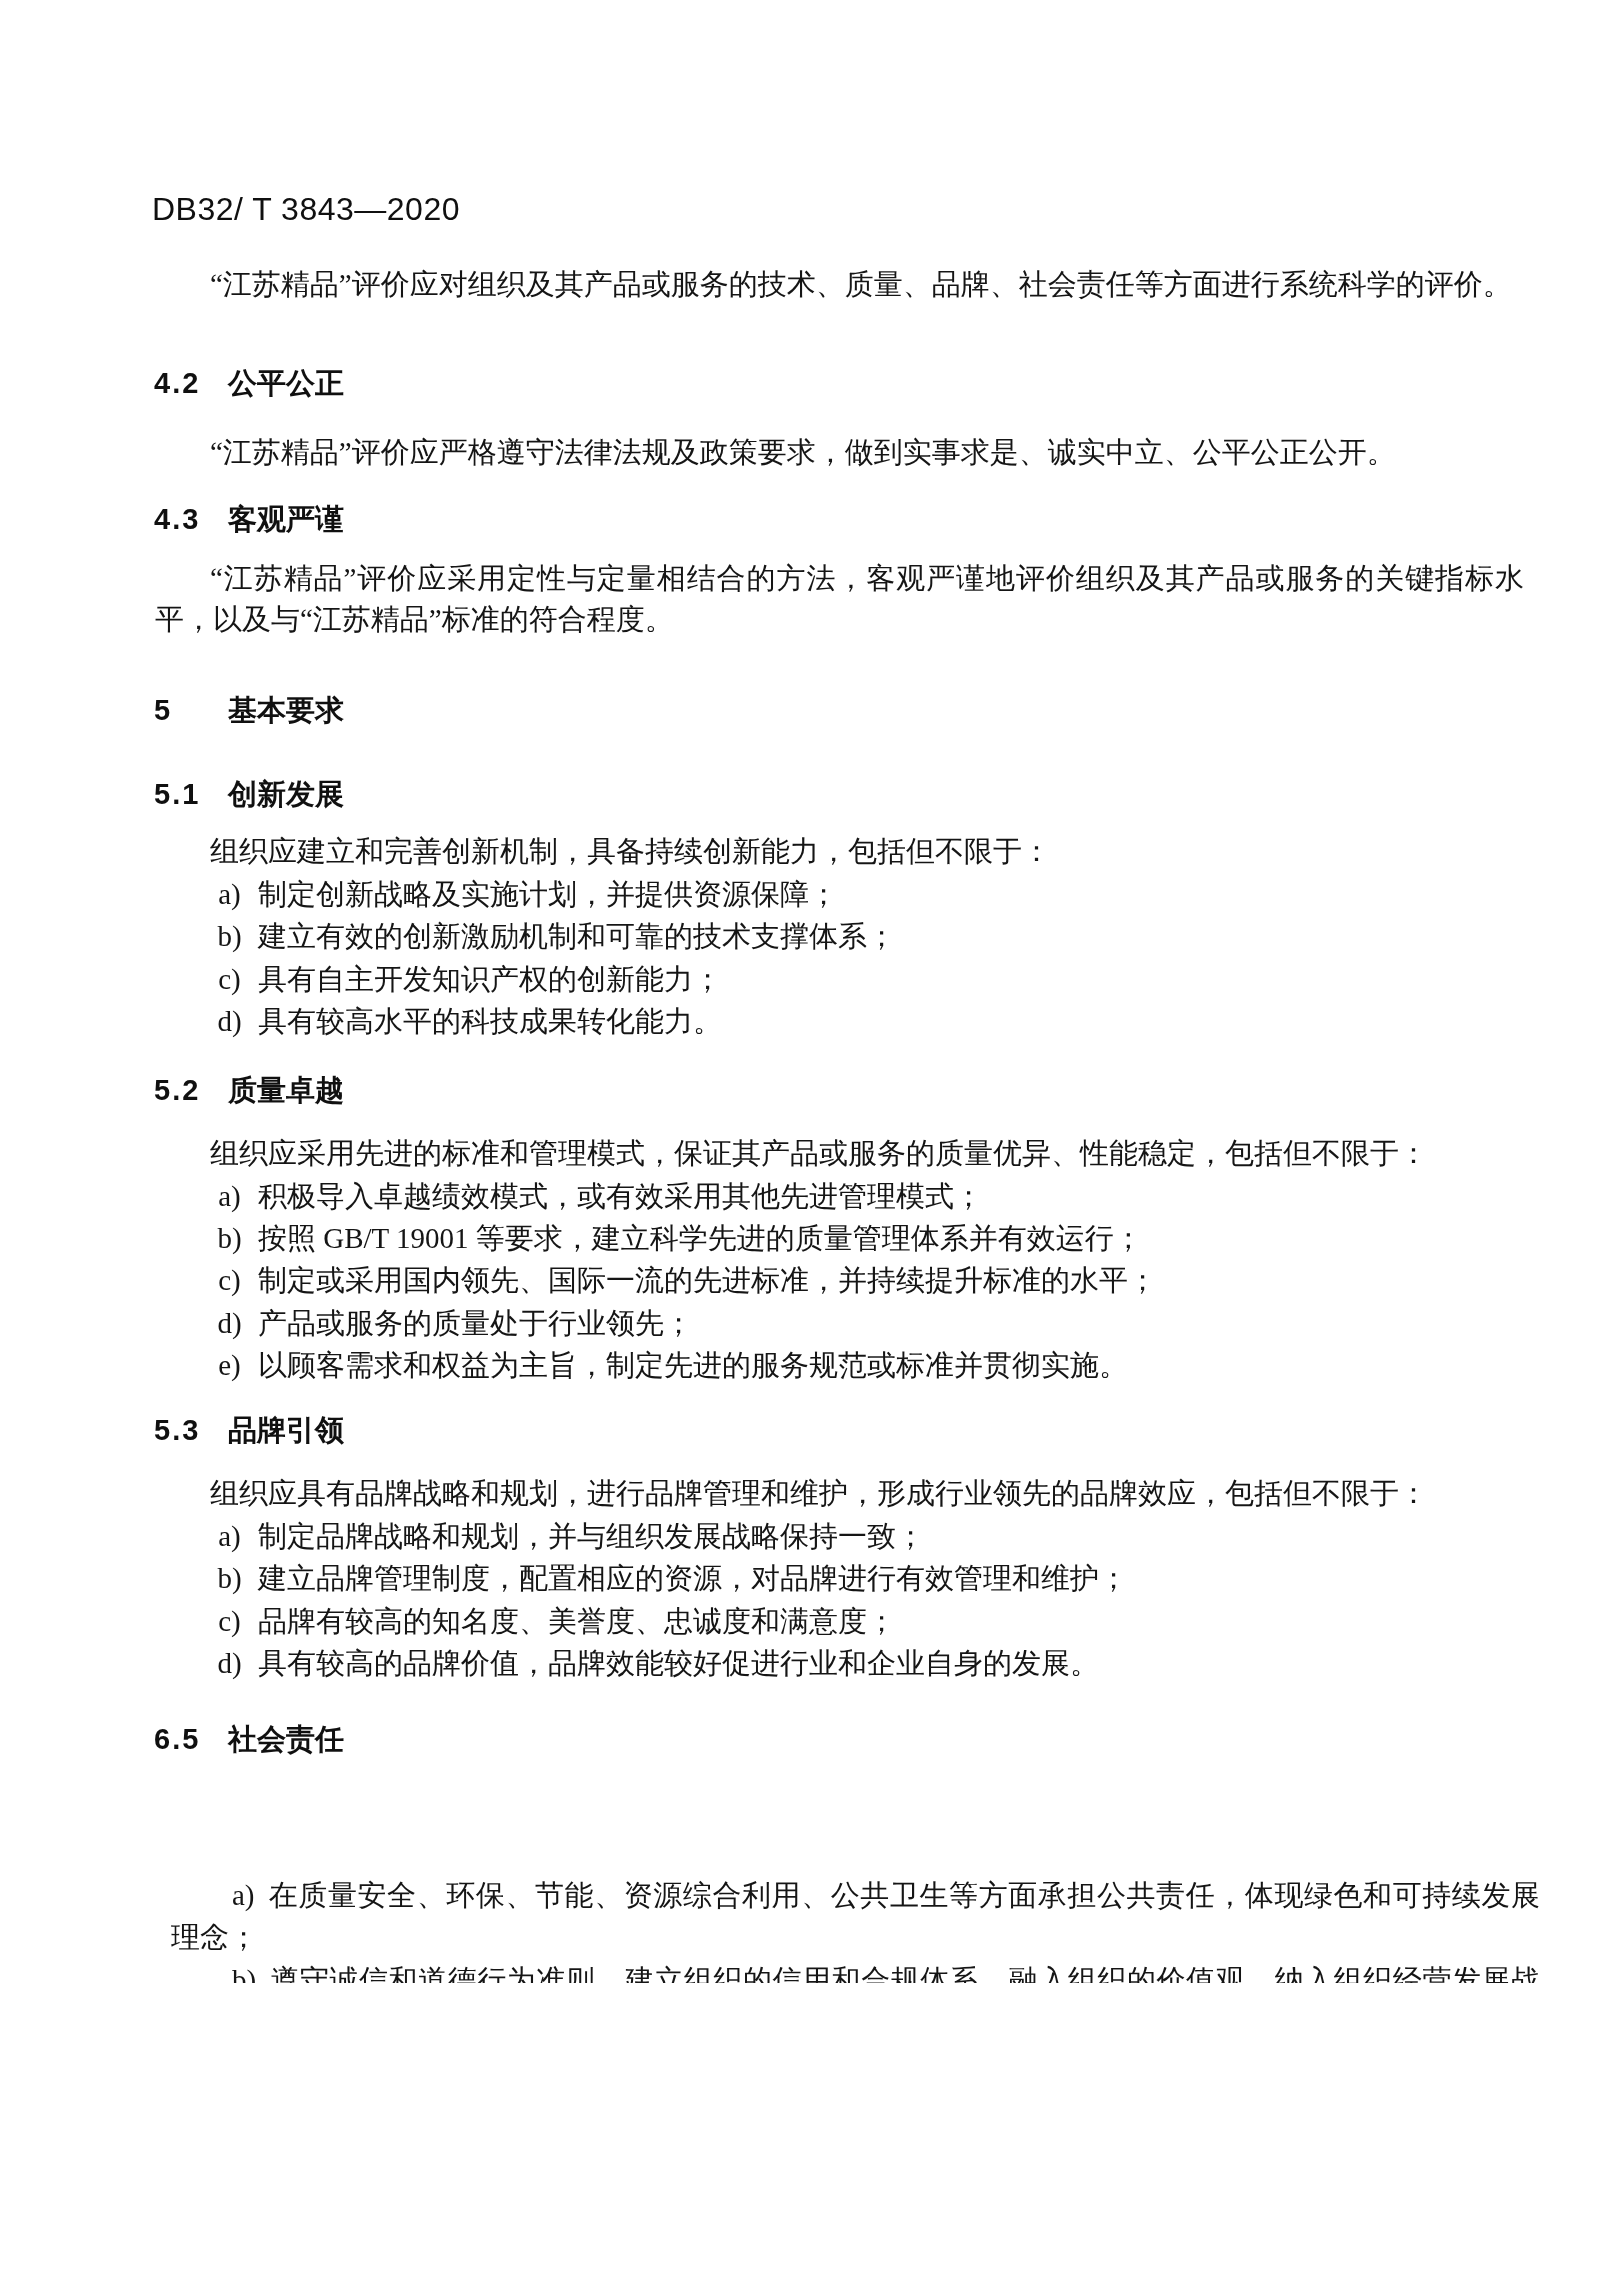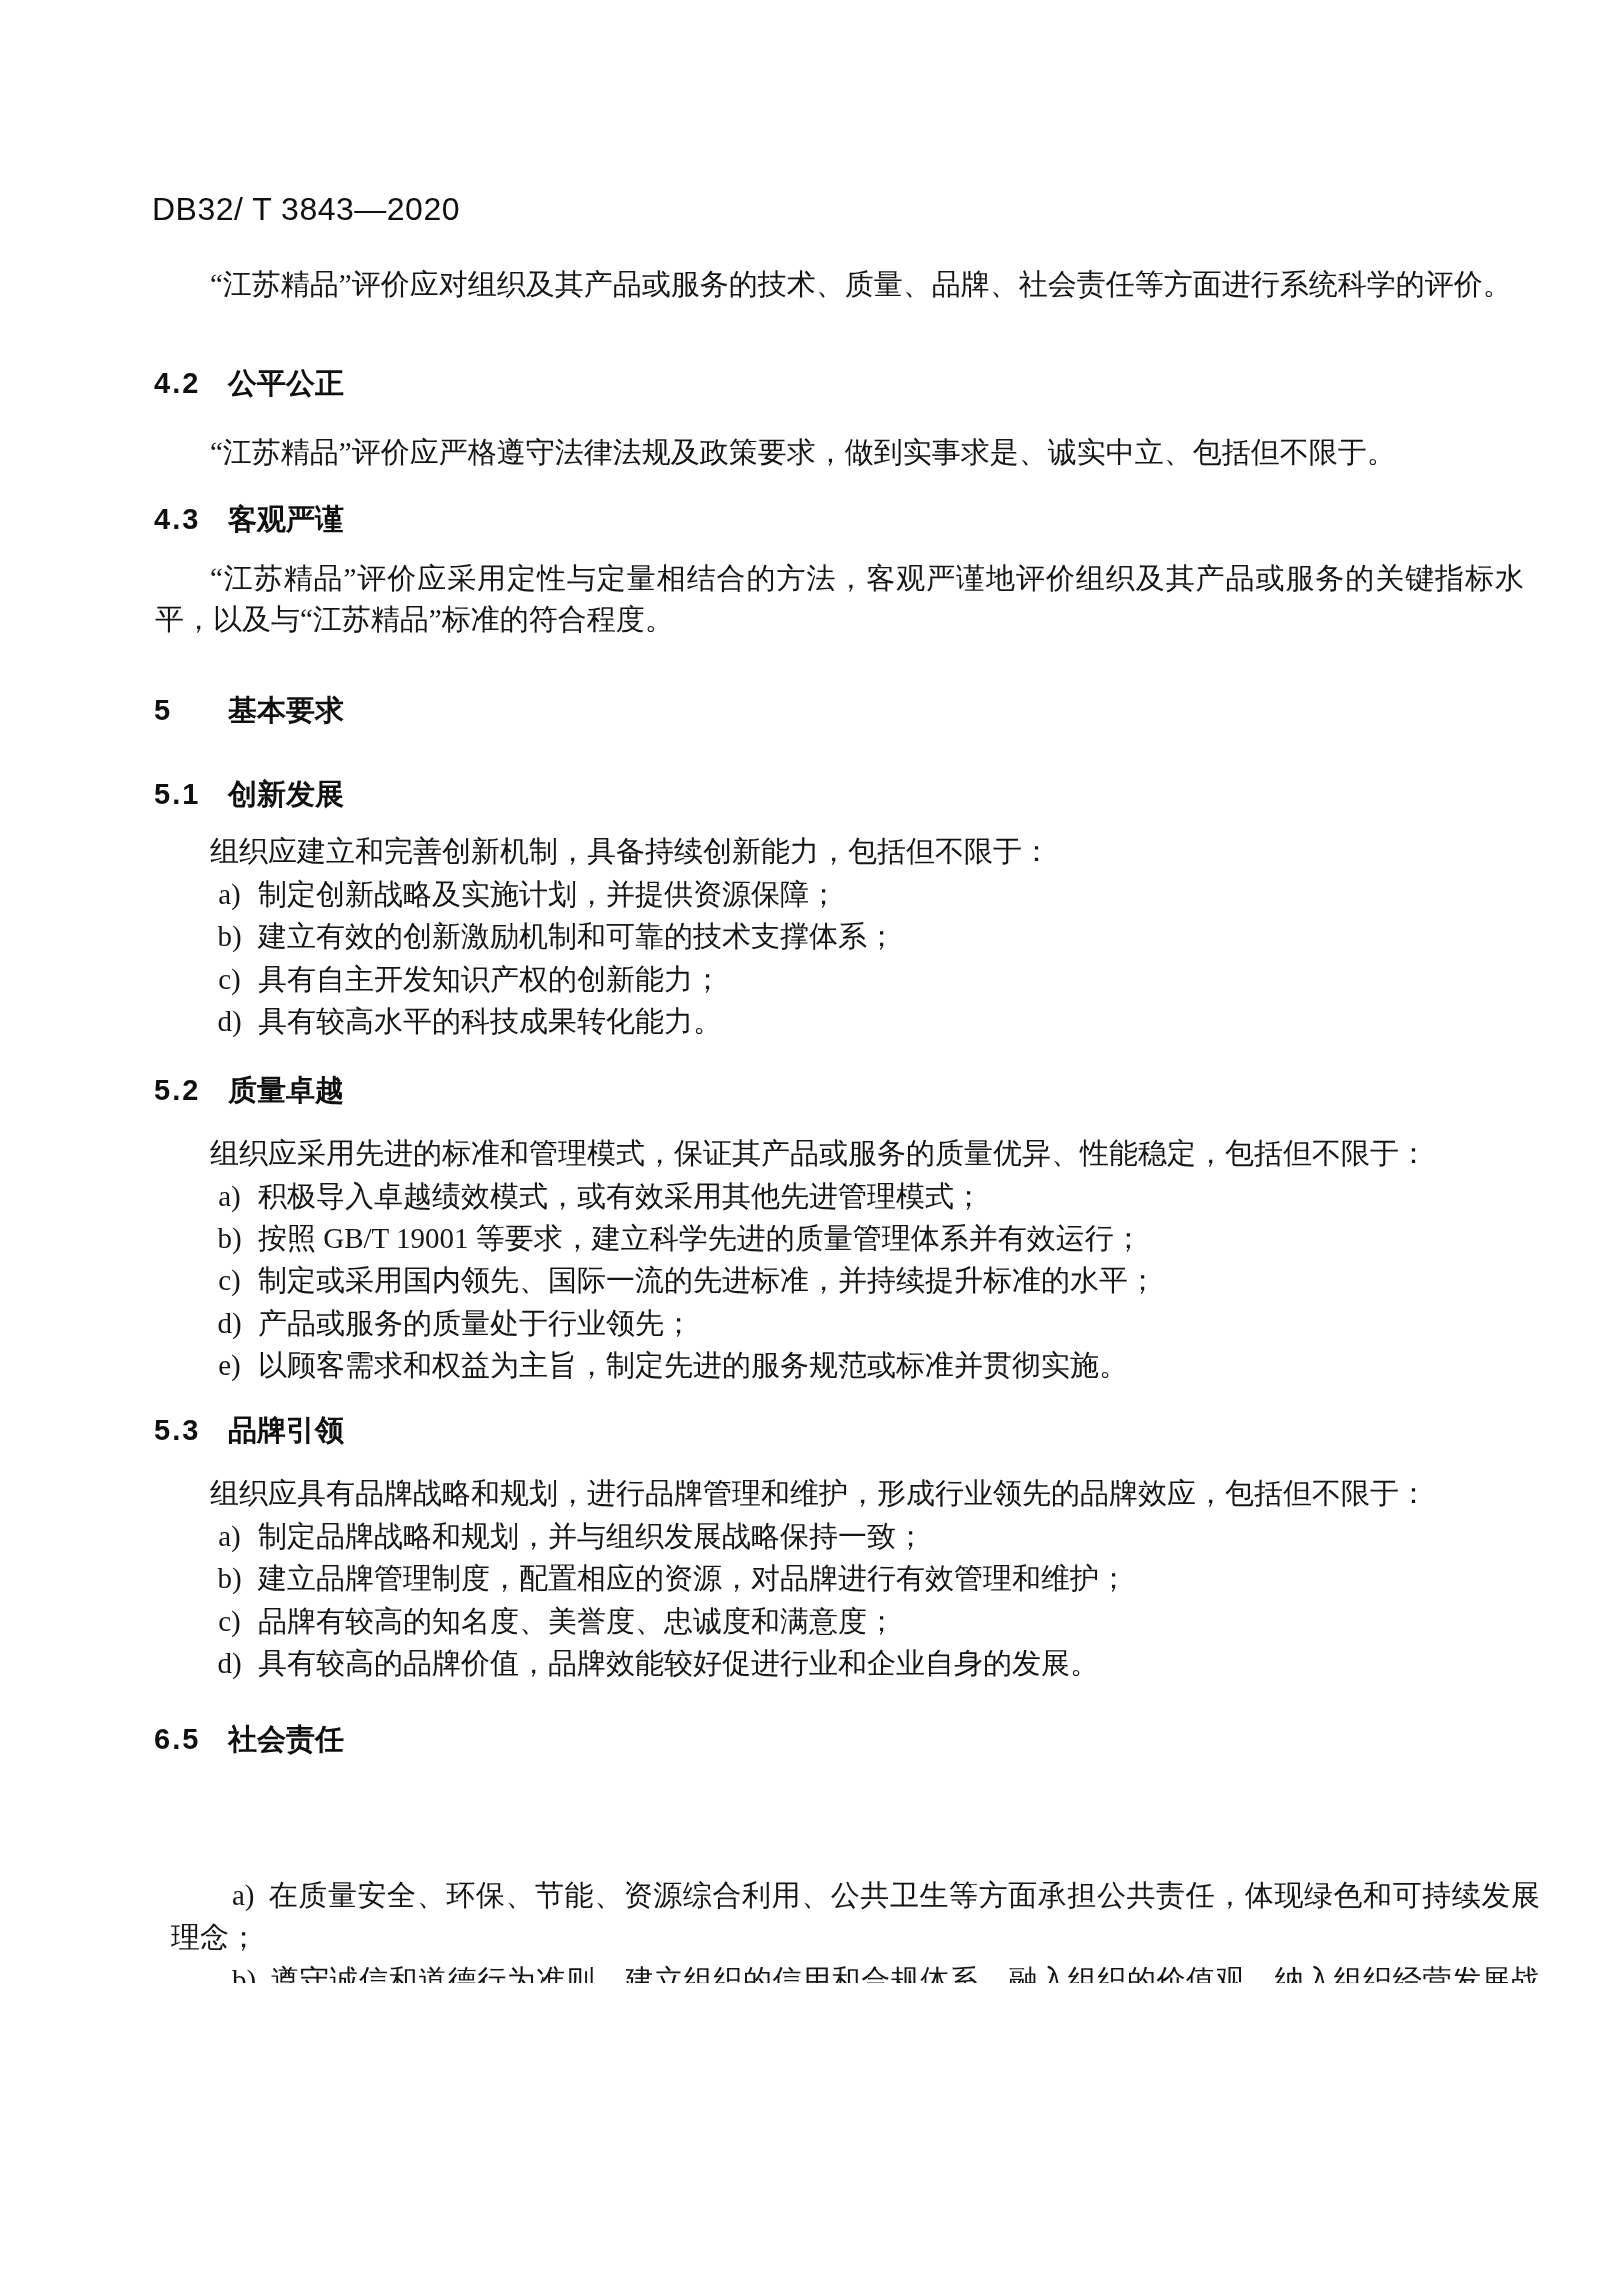--- a/index.html
+++ b/index.html
@@ -24,21 +24,21 @@
 </head>
 <body>
 
 <div class="page">
 
   <div class="hdr">DB32/ T 3843—2020</div>
 
   <p class="para" style="top:264px">“江苏精品”评价应对组织及其产品或服务的技术、质量、品牌、社会责任等方面进行系统科学的评价。</p>
 
   <h2 class="hd" style="top:362px"><span class="hd-num">4.2</span><span>公平公正</span></h2>
-  <p class="para" style="top:432px">“江苏精品”评价应严格遵守法律法规及政策要求，做到实事求是、诚实中立、包括但不限于。</p>
+  <p class="para" style="top:432px">“江苏精品”评价应严格遵守法律法规及政策要求，做到实事求是、诚实中立、公平公正公开。</p>
 
   <h2 class="hd" style="top:498px"><span class="hd-num">4.3</span><span>客观严谨</span></h2>
   <p class="para" style="top:558px">“江苏精品”评价应采用定性与定量相结合的方法，客观严谨地评价组织及其产品或服务的关键指标水平，以及与“江苏精品”标准的符合程度。</p>
 
   <h2 class="hd" style="top:689px"><span class="hd-num">5</span><span>基本要求</span></h2>
 
   <h2 class="hd" style="top:773px"><span class="hd-num">5.1</span><span>创新发展</span></h2>
   <p class="para" style="top:831px">组织应建立和完善创新机制，具备持续创新能力，包括但不限于：</p>
   <p class="li" style="top:873px"><span class="li-m">a)</span><span>制定创新战略及实施计划，并提供资源保障；</span></p>
   <p class="li" style="top:915px"><span class="li-m">b)</span><span>建立有效的创新激励机制和可靠的技术支撑体系；</span></p>

